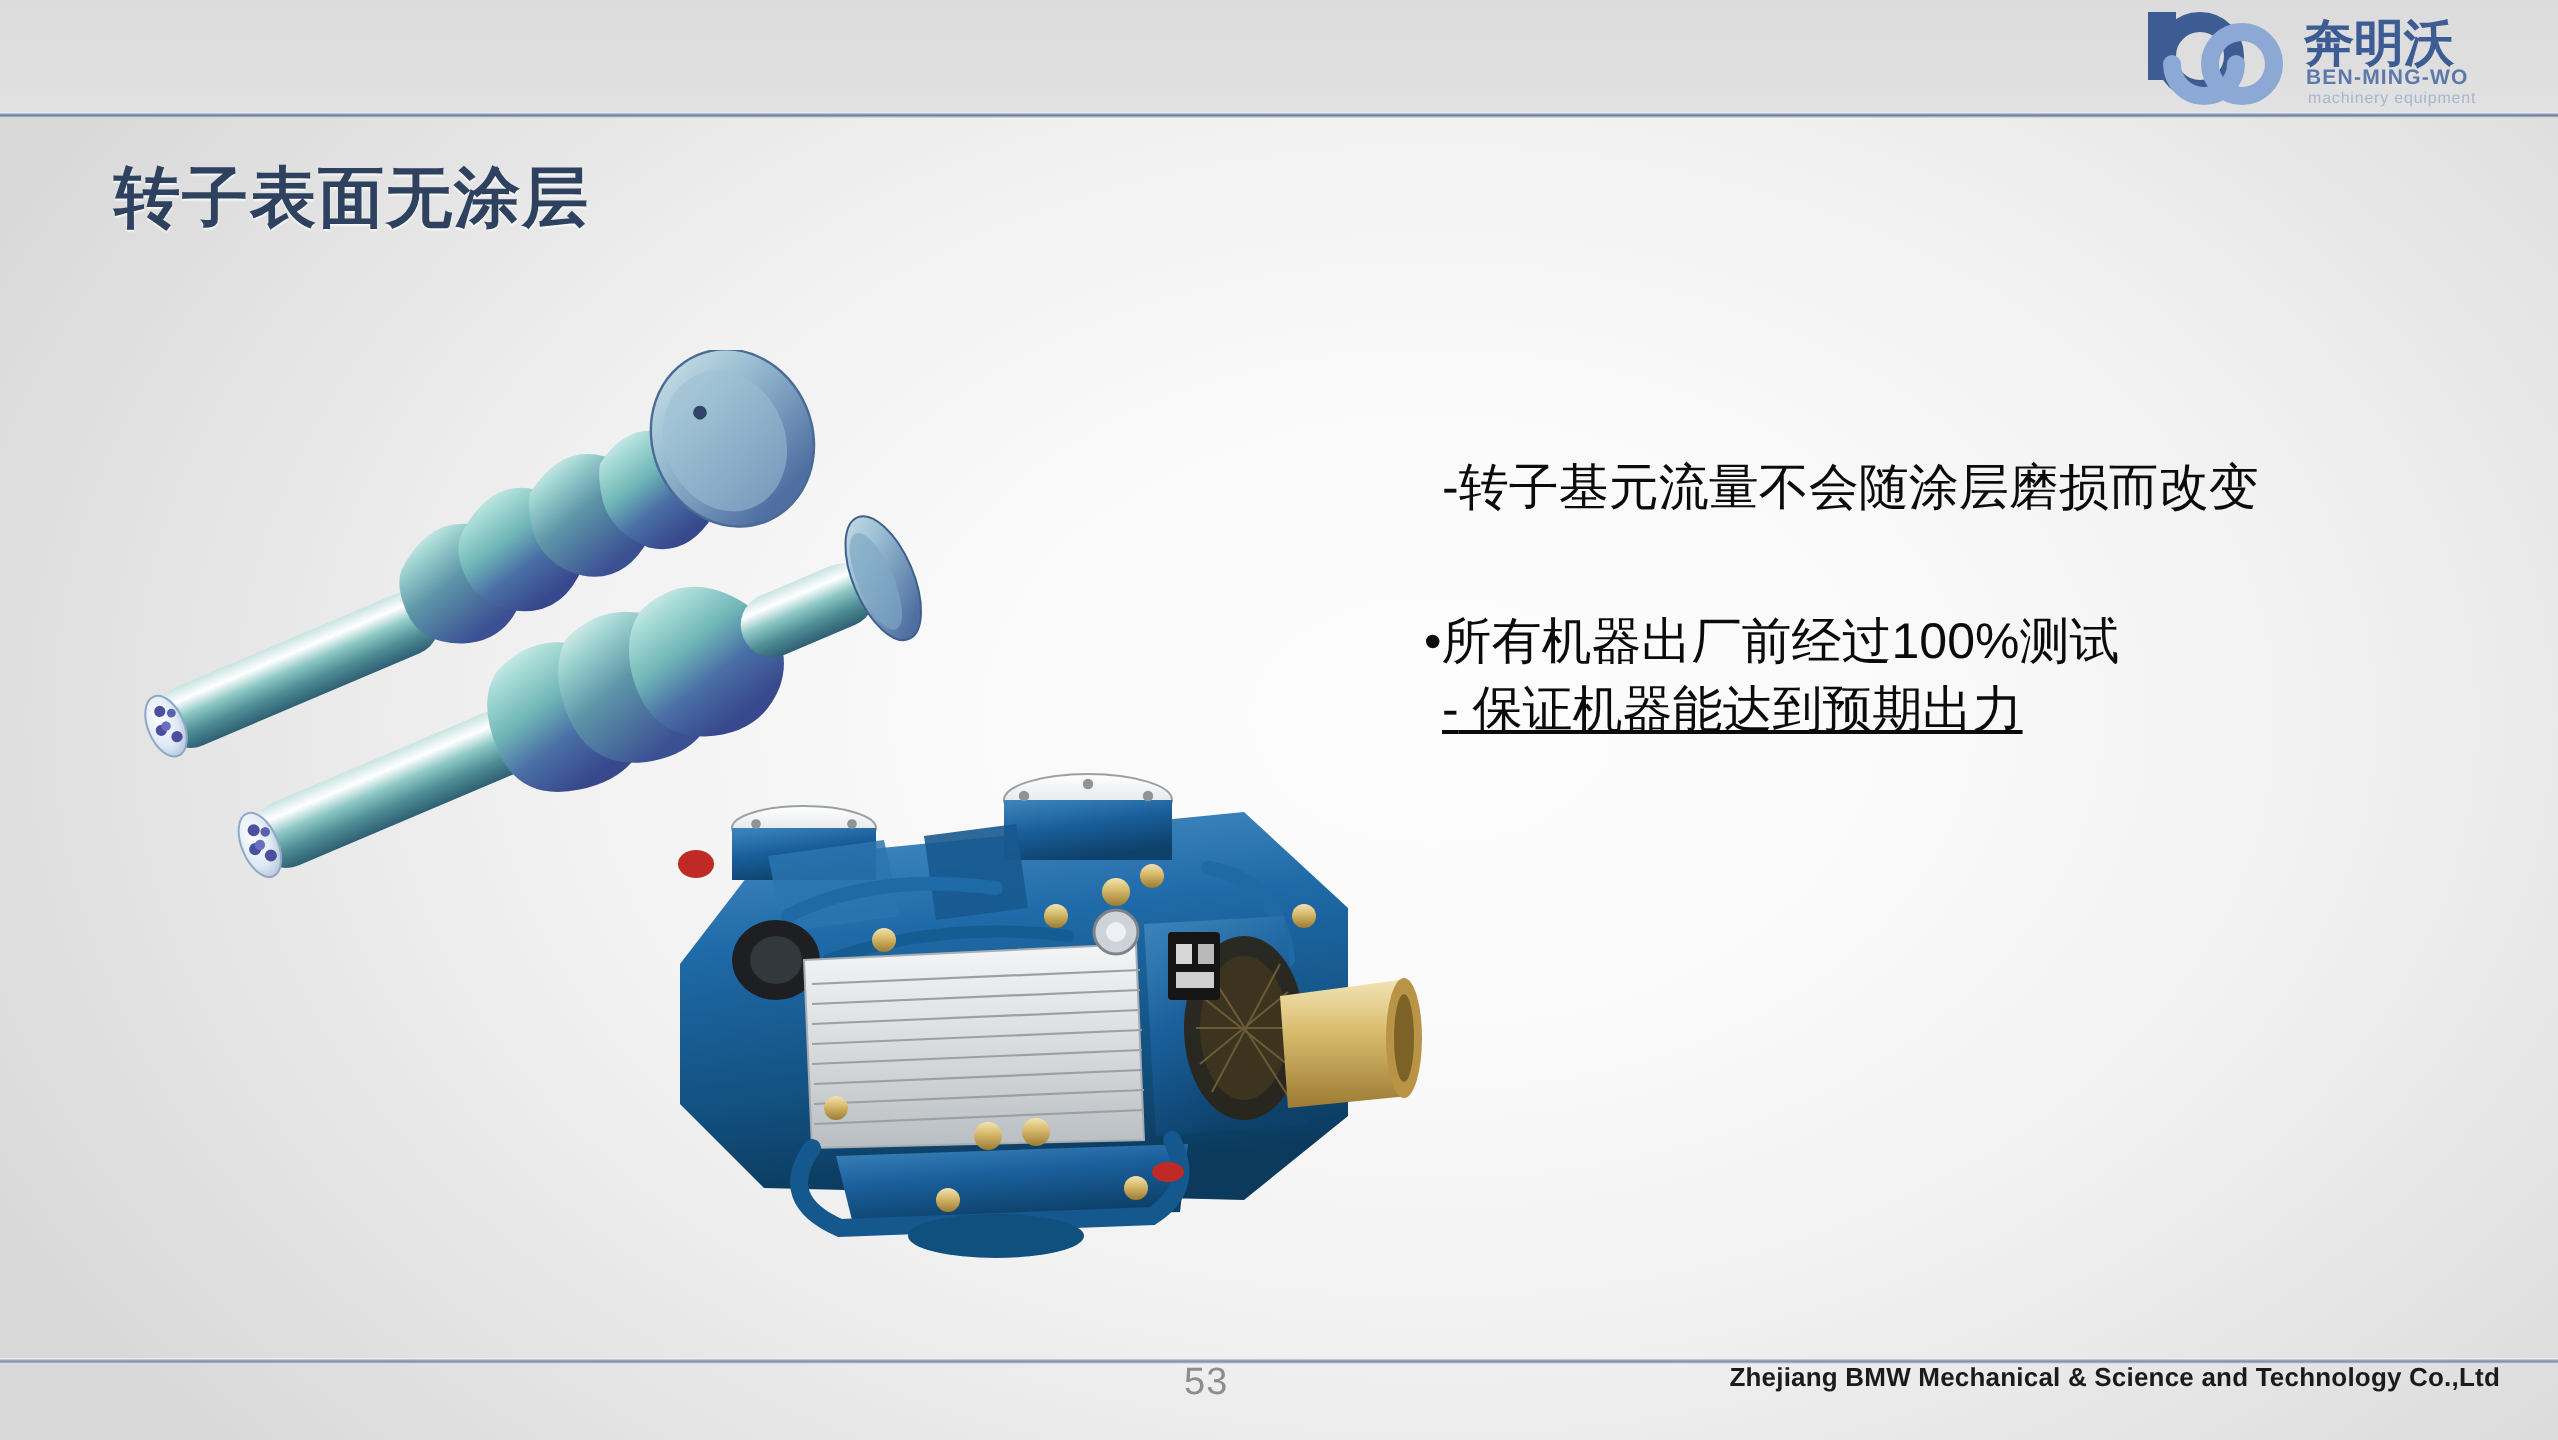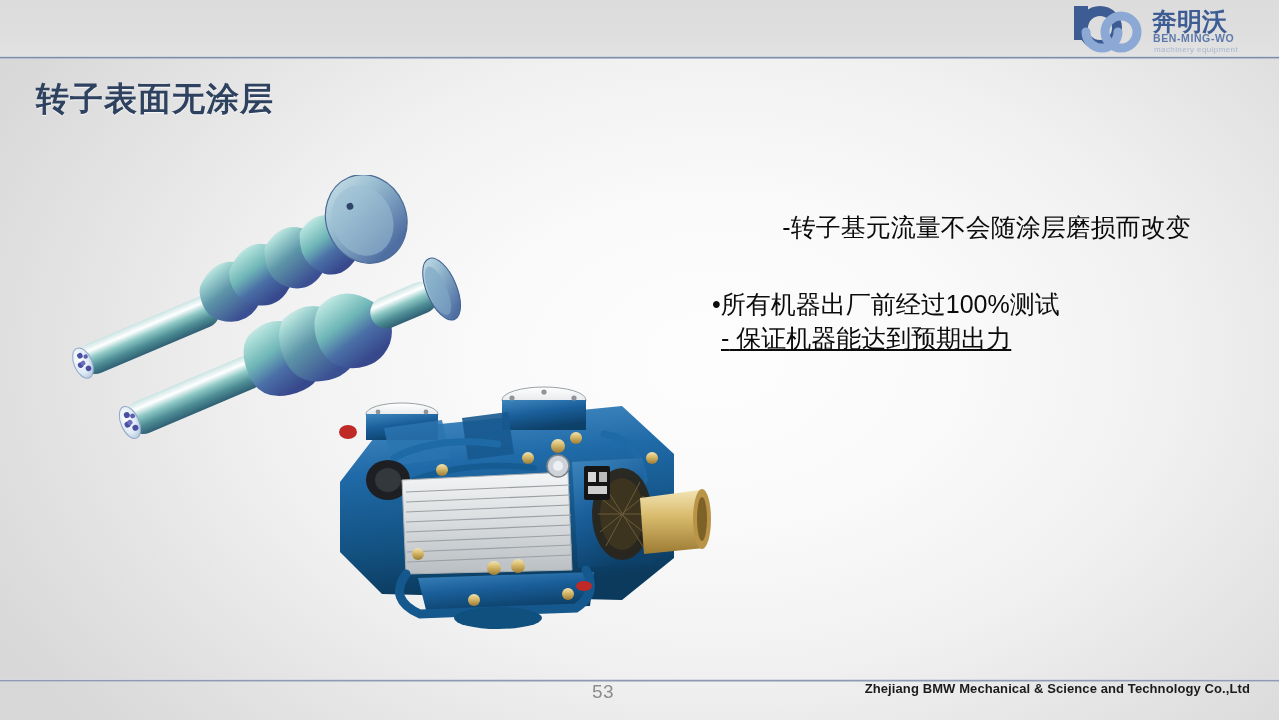--- a/index.html
+++ b/index.html
@@ -34,40 +34,40 @@
   
   .logo {
     position: absolute;
     right: 10px; top: 2px;
     width: 205px; height: 52px;
   }
   .logo svg { display:block; }
   
   .title {
     position: absolute;
-    left: 36px; top: 77px;
+    left: 57px; top: 77px;
     font-size: 33px;
     font-weight: bold;
     letter-spacing: 1px;
     color: #2e4260;
     text-shadow: 0 1px 1px rgba(255,255,255,0.8);
     white-space: nowrap;
   }
   
   .body-text {
     position: absolute;
     left: 712px; top: 206px;
     width: 540px;
     color: #0b0b0b;
     font-size: 25px;
     line-height: 1.0;
   }
   .para { margin: 0; }
   .line-b1 { white-space: nowrap; }
-  .line-b2 { white-space: nowrap; margin-top: 9px; padding-left: 9px; text-align: center; }
+  .line-b2 { white-space: nowrap; margin-top: 26px; padding-left: 9px; }
   .gap { height: 52px; }
   .line-b3 { white-space: nowrap; }
   .line-b4 { white-space: nowrap; margin-top: 9px; padding-left: 9px; text-decoration: underline; }
   .bullet-dot { font-size: 25px; }
   
   .rotor-img {
     position: absolute;
     left: 70px; top: 175px;
     width: 400px; height: 290px;
   }

